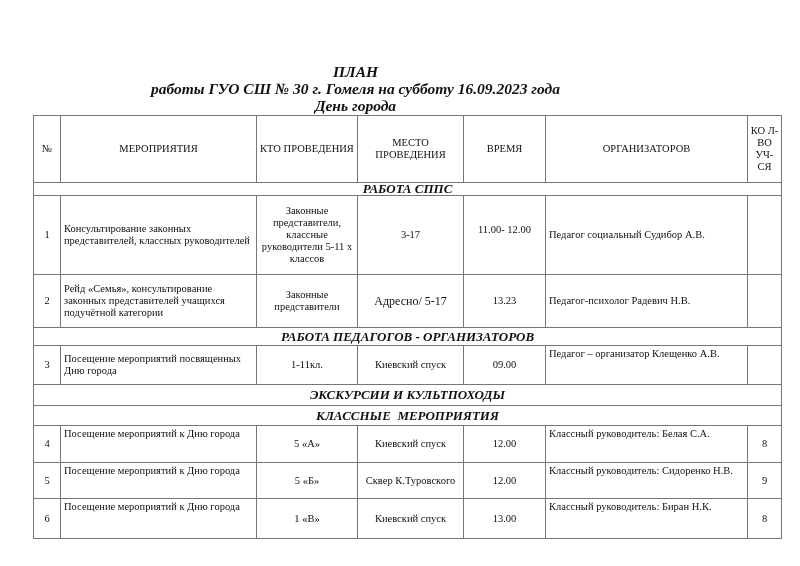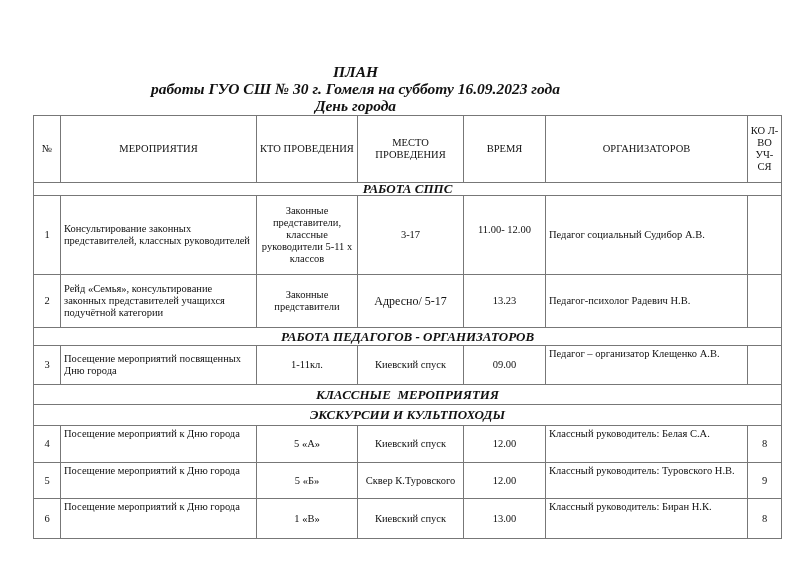--- a/index.html
+++ b/index.html
@@ -74,42 +74,42 @@
   </tr>
   <tr style="height:39px">
     <td class="c">3</td>
     <td class="l">Посещение мероприятий посвященных Дню города</td>
     <td class="c">1-11кл.</td>
     <td class="c">Киевский спуск</td>
     <td class="c">09.00</td>
     <td class="l top">Педагог – организатор Клещенко А.В.</td>
     <td class="c"></td>
   </tr>
+  <tr style="height:21px">
+    <td colspan="7" class="sec">ЭКСКУРСИИ И КУЛЬТПОХОДЫ</td>
+  </tr>
   <tr style="height:20px">
     <td colspan="7" class="sec" style="white-space:pre;">КЛАССНЫЕ  МЕРОПРИЯТИЯ</td>
-  </tr>
-  <tr style="height:21px">
-    <td colspan="7" class="sec">ЭКСКУРСИИ И КУЛЬТПОХОДЫ</td>
   </tr>
   <tr style="height:37px">
     <td class="c">4</td>
     <td class="l top">Посещение мероприятий к Дню города</td>
     <td class="c">5 «А»</td>
     <td class="c">Киевский спуск</td>
     <td class="c">12.00</td>
     <td class="l top" style="white-space:pre-line;">Классный руководитель:  Белая С.А.</td>
     <td class="c">8</td>
   </tr>
   <tr style="height:36px">
     <td class="c">5</td>
     <td class="l top">Посещение мероприятий к Дню города</td>
     <td class="c">5 «Б»</td>
     <td class="c">Сквер К.Туровского</td>
     <td class="c">12.00</td>
-    <td class="l top">Классный руководитель: Туровского Н.В.</td>
+    <td class="l top">Классный руководитель: Сидоренко Н.В.</td>
     <td class="c">9</td>
   </tr>
   <tr style="height:40px">
     <td class="c">6</td>
     <td class="l top">Посещение мероприятий к Дню города</td>
     <td class="c">1 «В»</td>
     <td class="c">Киевский спуск</td>
     <td class="c">13.00</td>
     <td class="l top">Классный руководитель: Биран  Н.К.</td>
     <td class="c">8</td>

